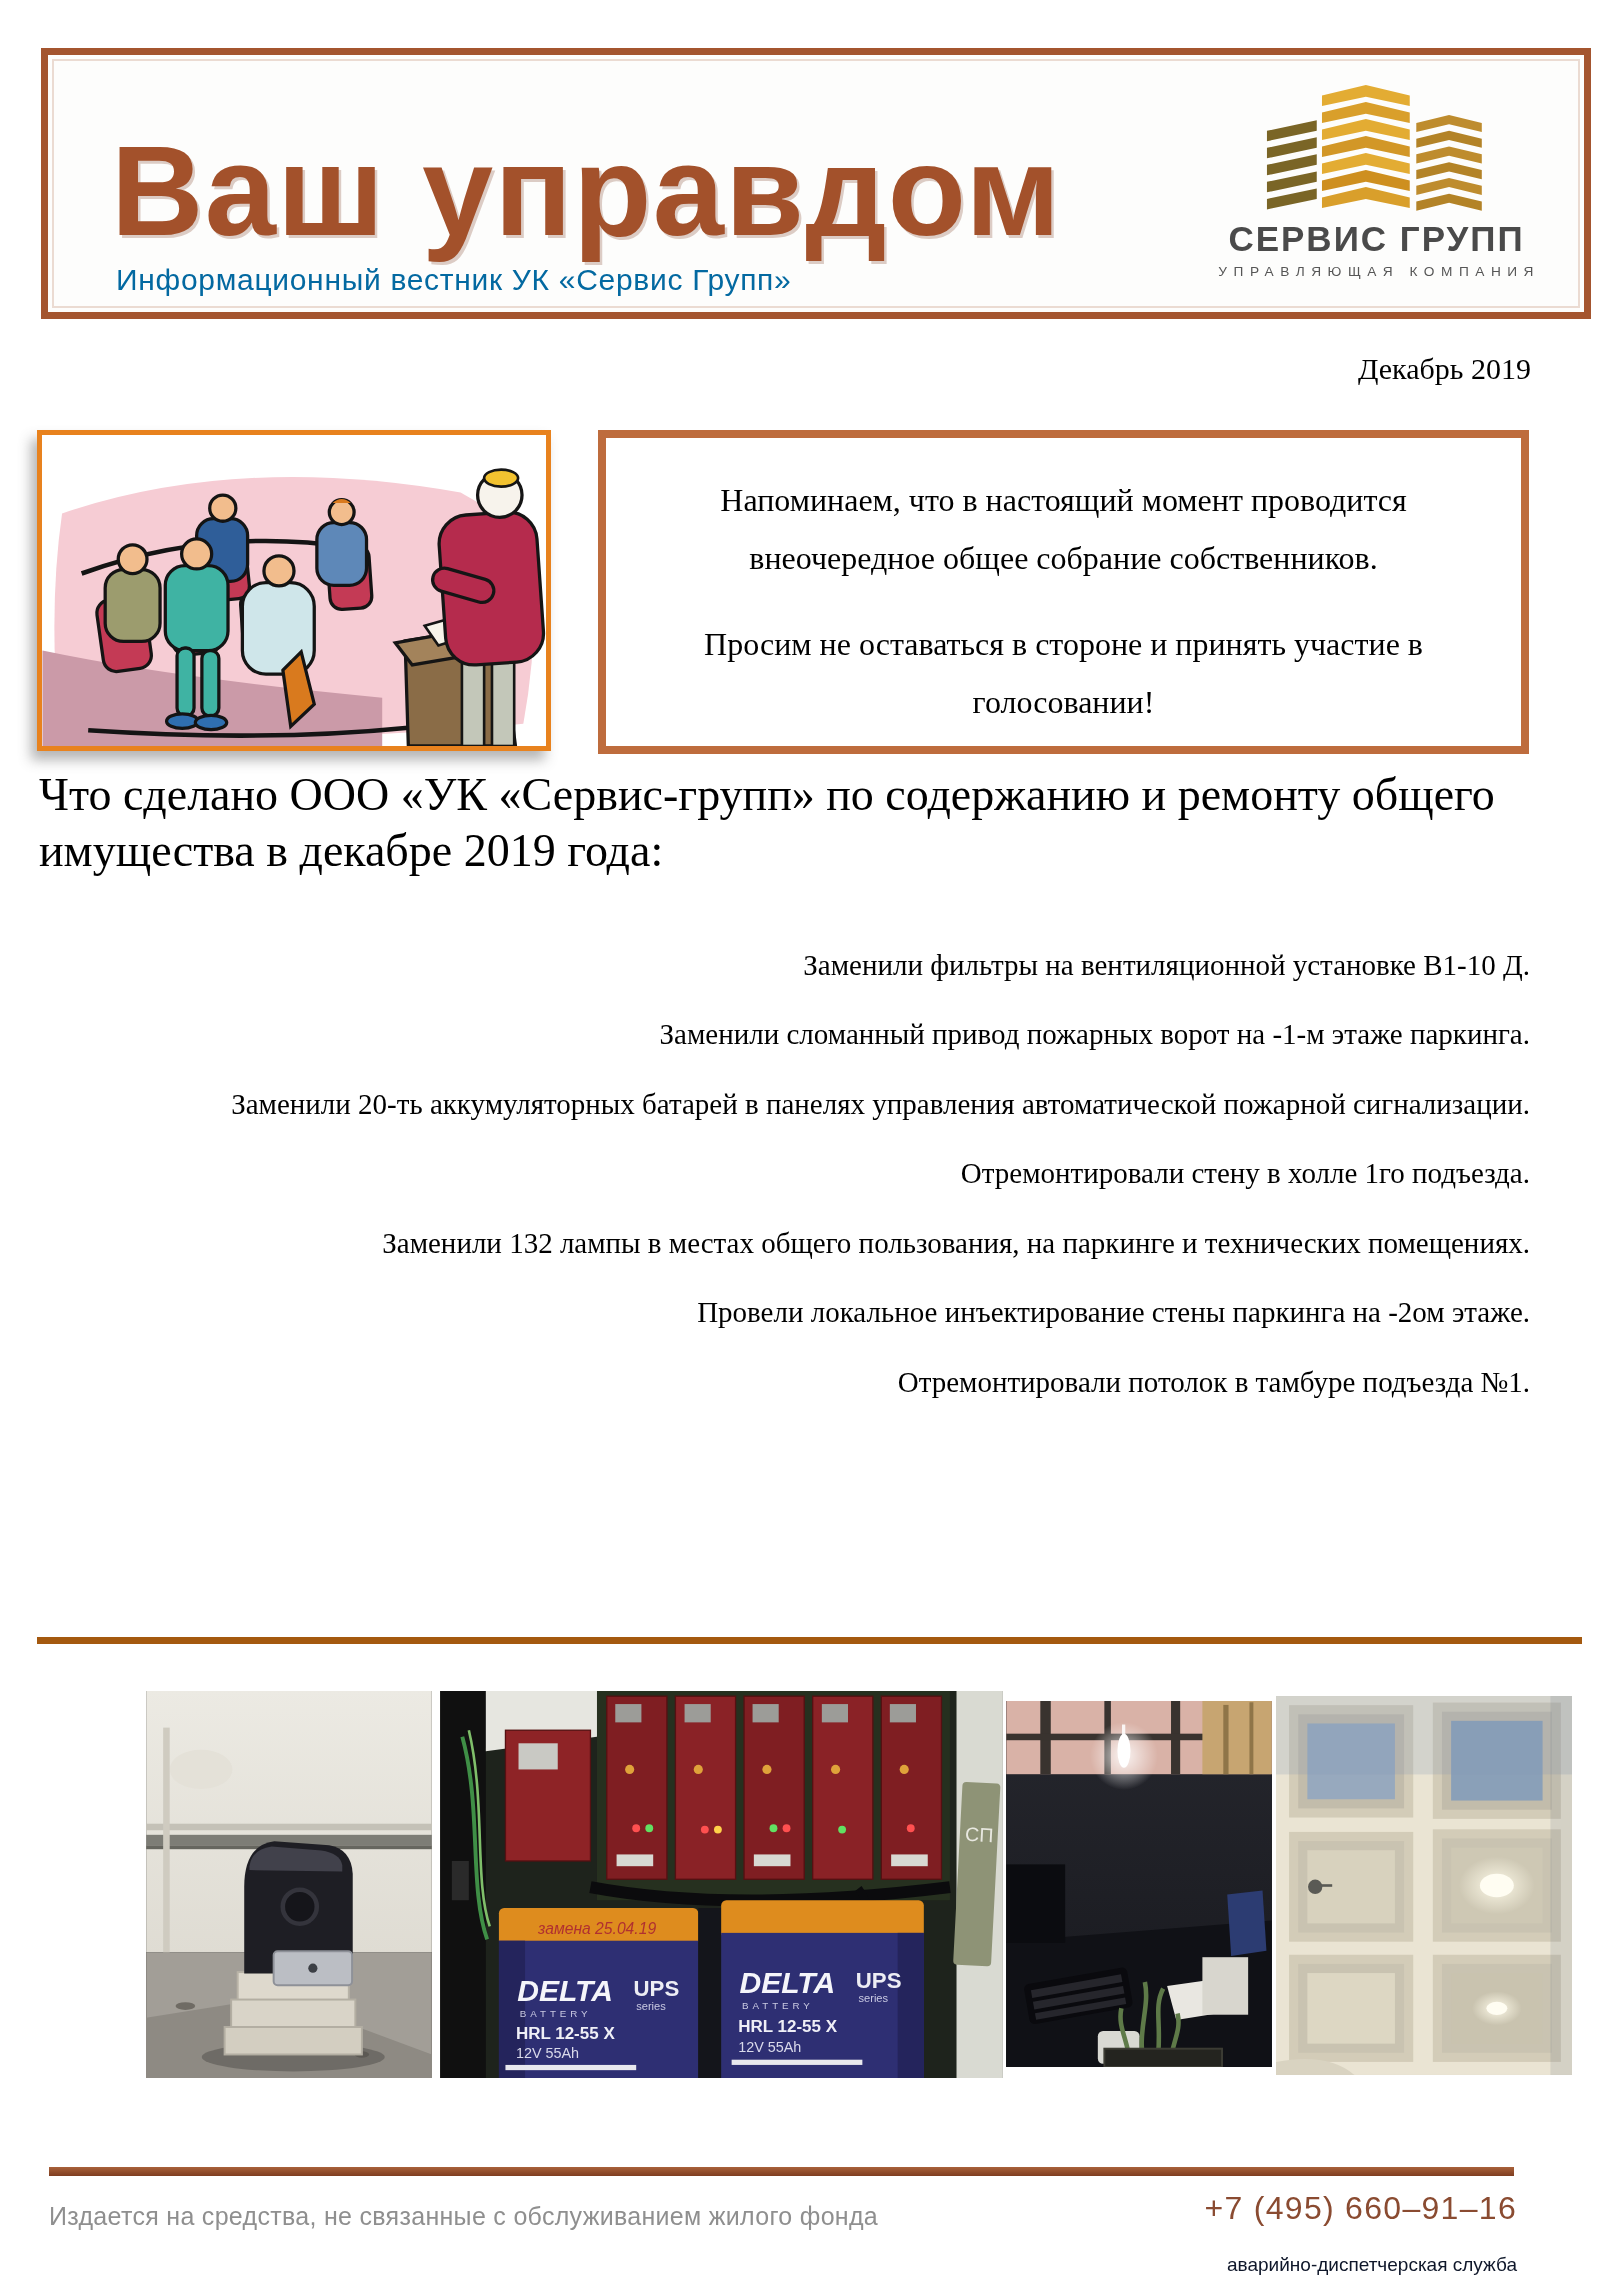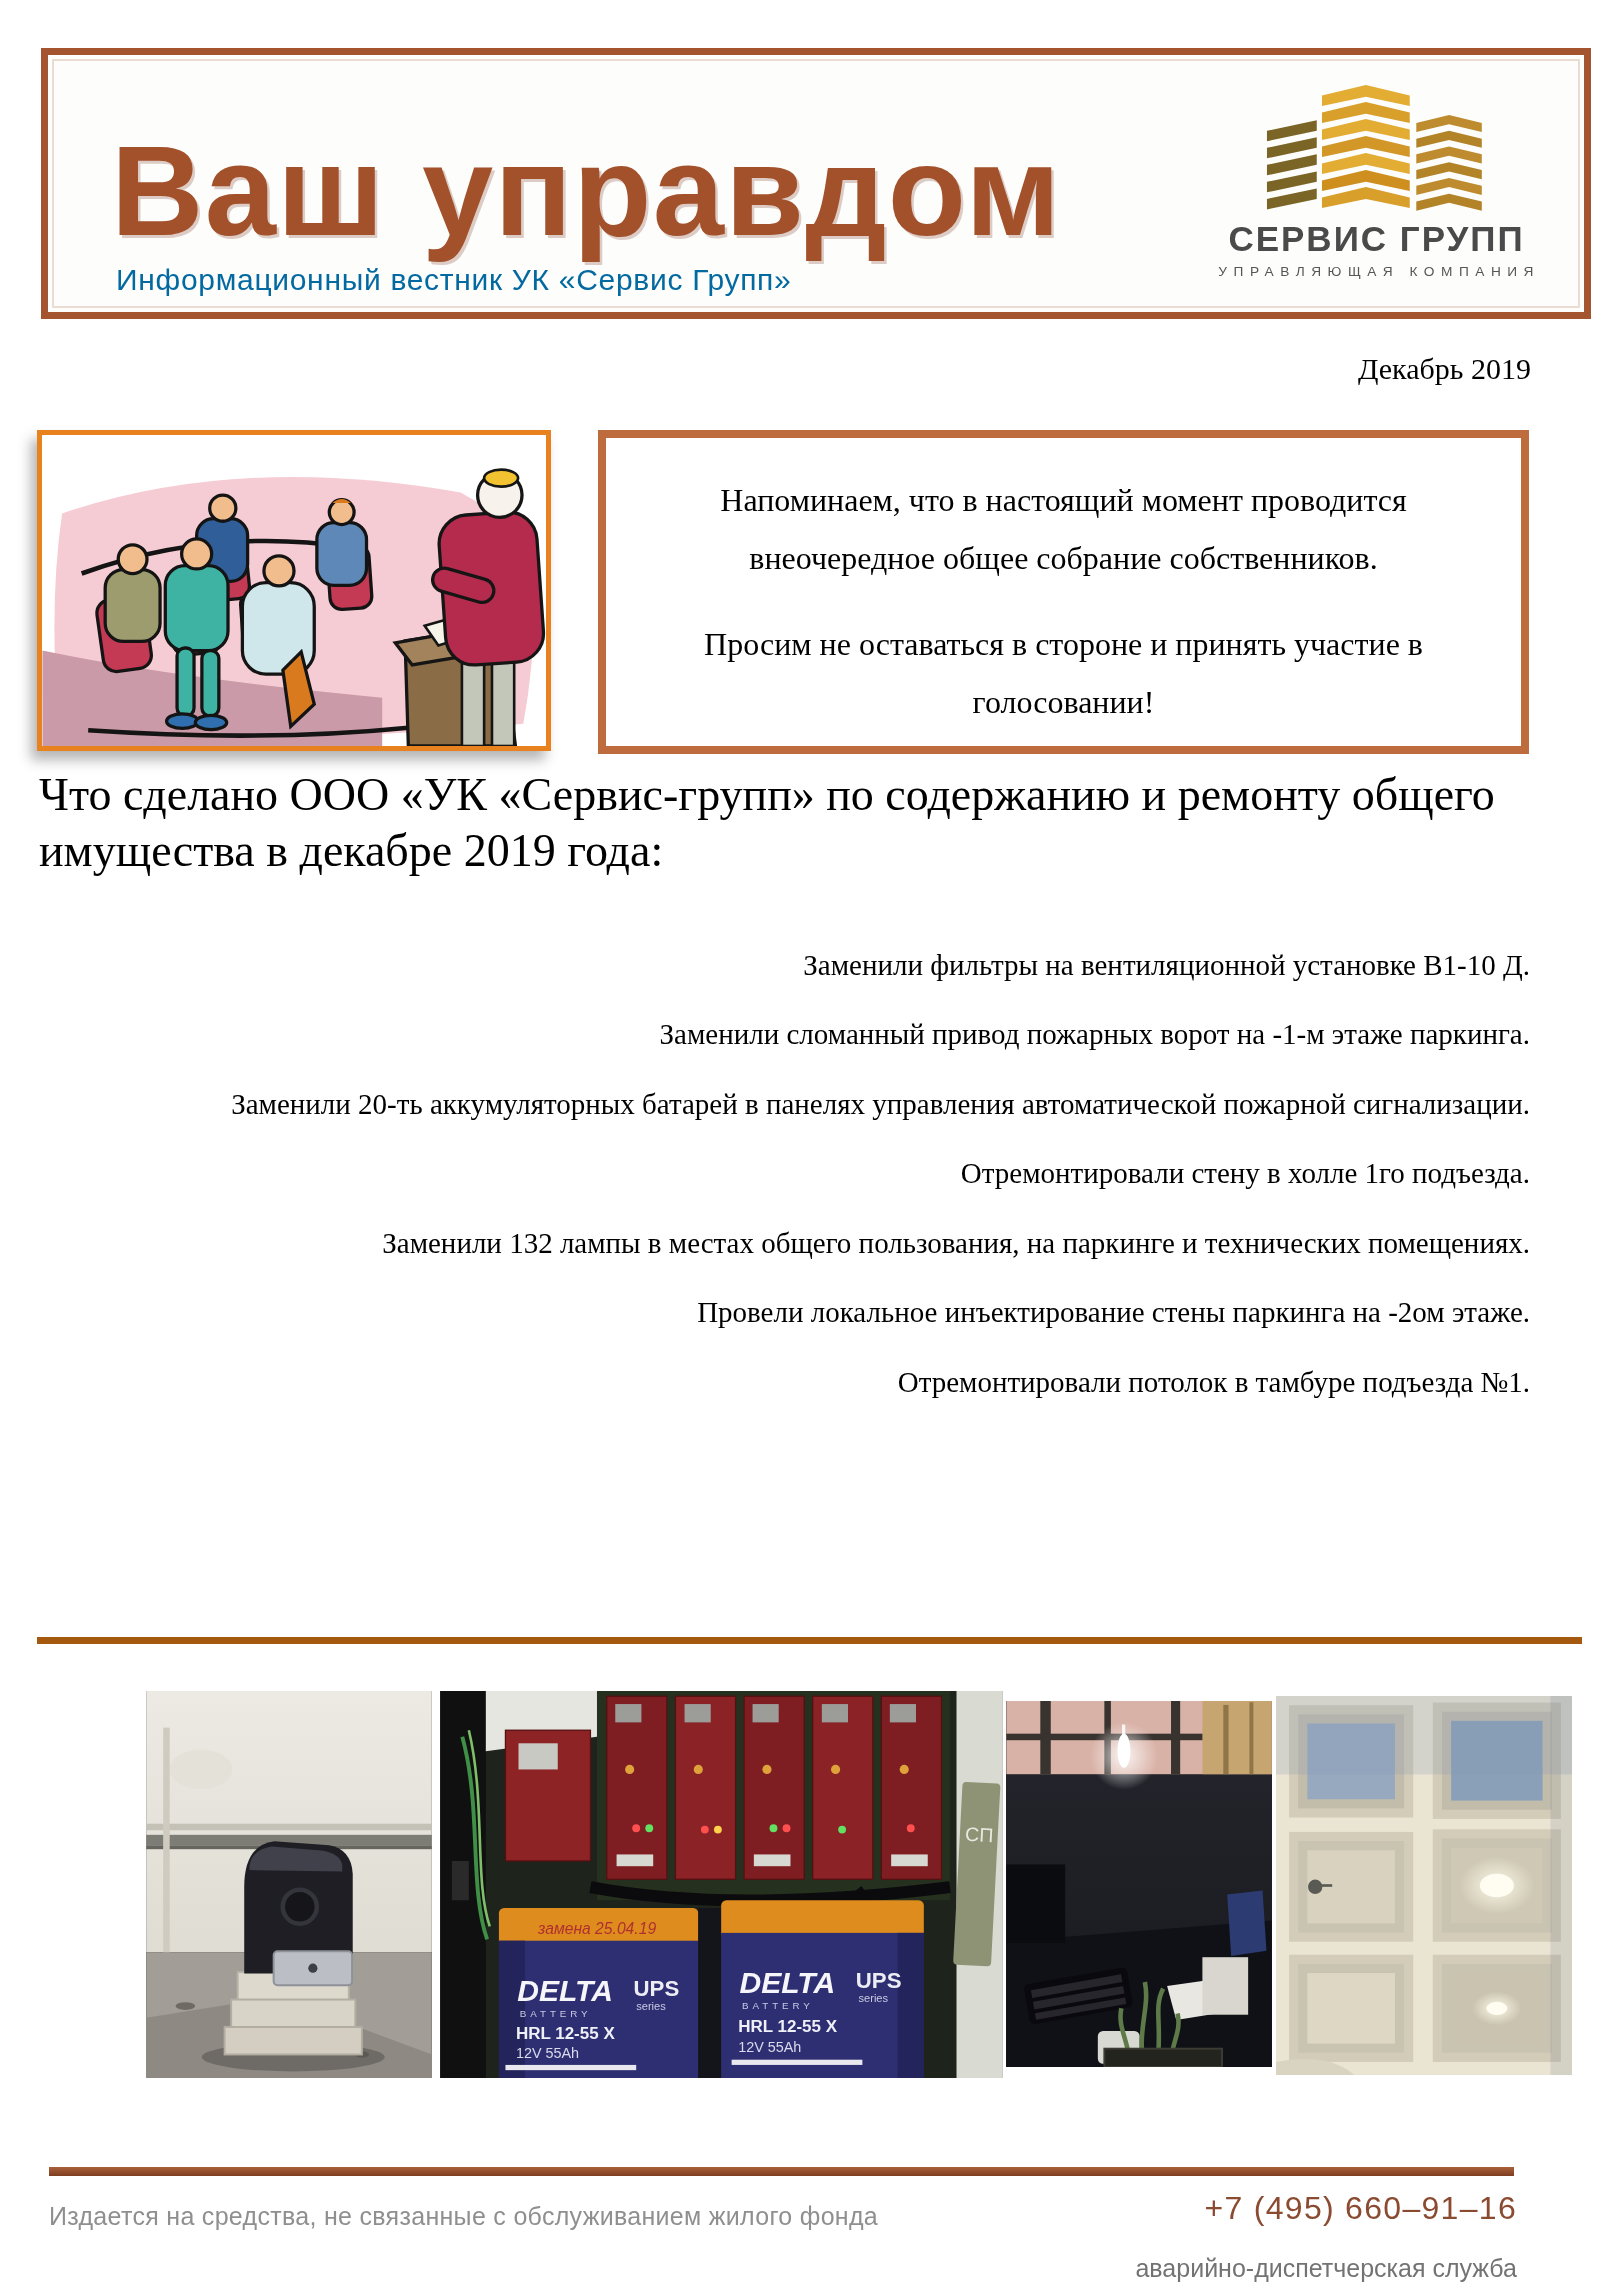--- a/index.html
+++ b/index.html
@@ -48,21 +48,21 @@
   #photo-gate{left:146px;top:1691px;width:286px;height:387px;}
   #photo-panel{left:440px;top:1691px;width:563px;height:387px;}
   #photo-darkroom{left:1006px;top:1701px;width:266px;height:366px;}
   #photo-ceiling{left:1276px;top:1696px;width:296px;height:379px;}
 
   
   .footer-bar{left:49px;top:2167px;width:1465px;height:9.2px;
               background:linear-gradient(180deg,#A9613A 0%,#7E3D20 100%);}
   .footer-note{left:49px;top:2202px;font-size:25px;color:#8F8F8F;letter-spacing:0.3px;}
   .footer-phone{right:105px;top:2190px;font-size:32px;color:#8A4B31;letter-spacing:1.3px;white-space:nowrap;}
-  .footer-caption{right:105px;top:2254px;font-size:25px;color:#737373;}
+  .footer-caption{right:105px;top:2254px;font-size:19px;color:#0f172a;}
 
   text{font-family:"Liberation Sans",sans-serif;}
 </style>
 </head>
 <body>
 
 <div class="page">
 
   <div class="abs masthead">
     <div class="masthead-inner"></div>

